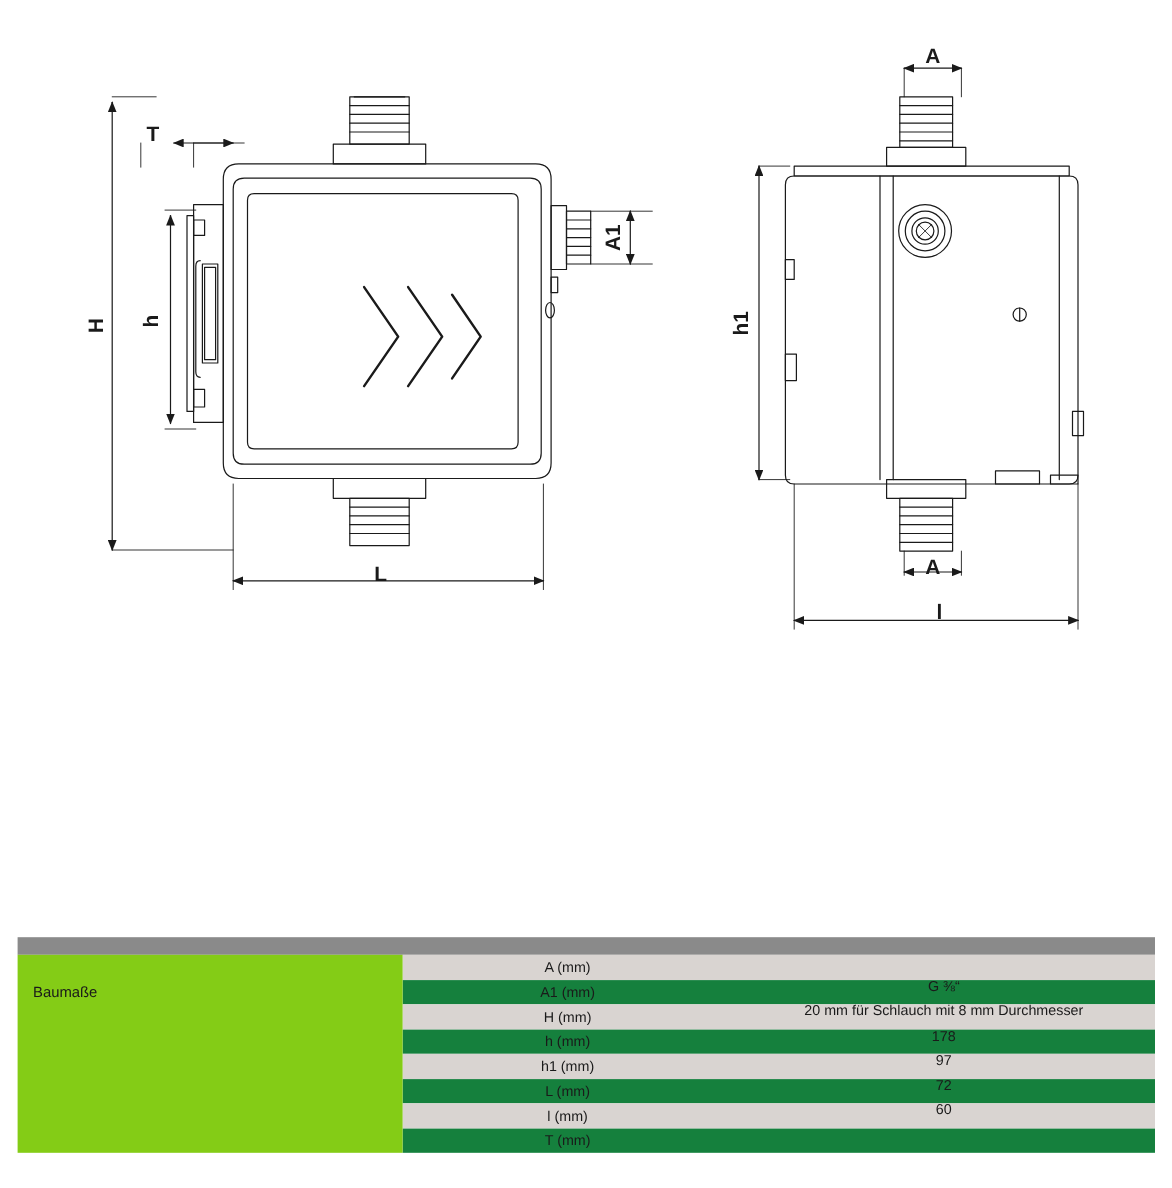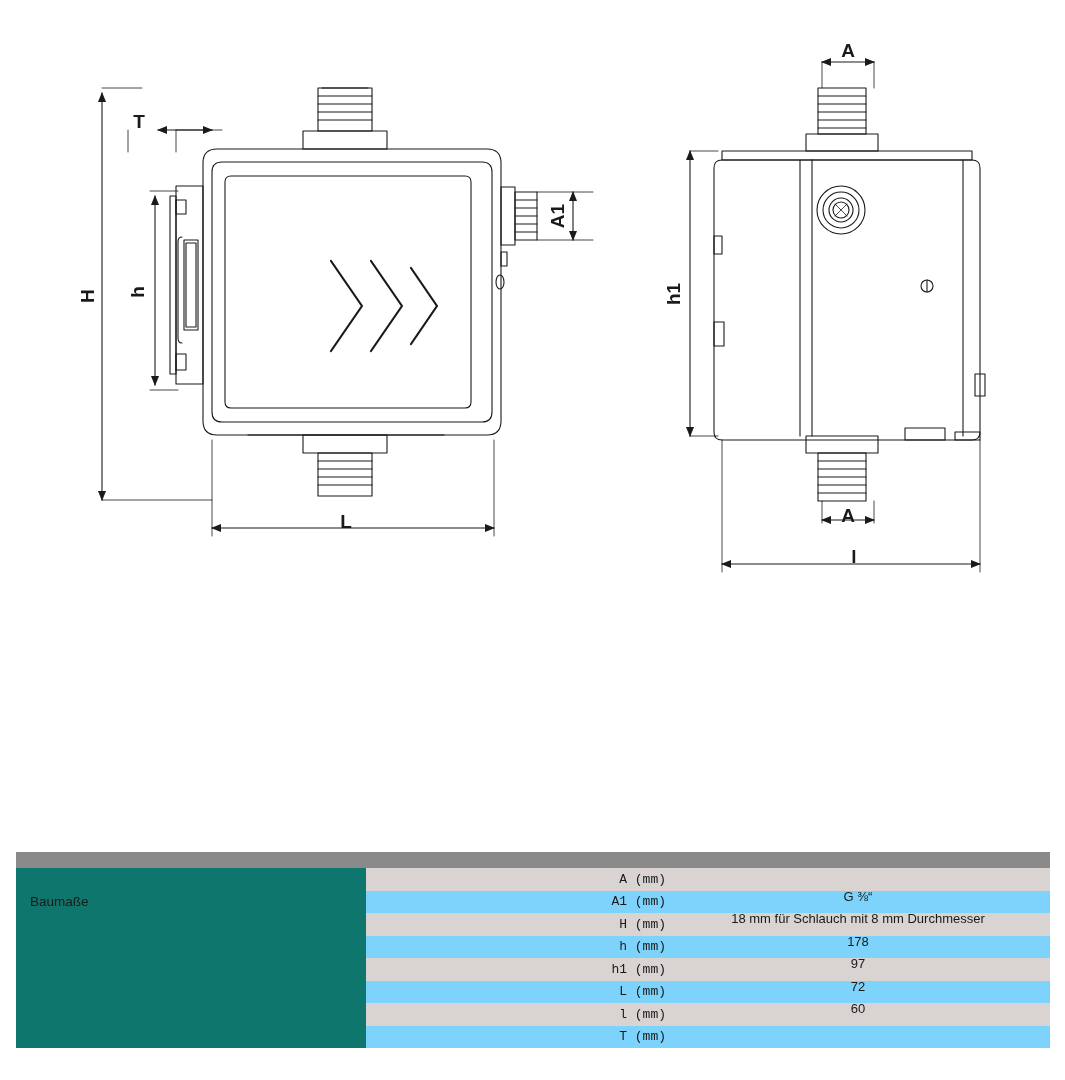--- a/index.html
+++ b/index.html
@@ -26,47 +26,46 @@
     height:16px;
     background:#8a8a8a;
     width:1034px;
   }
   .spec-body{
     display:flex;
     width:1034px;
   }
   .spec-label-col{
     width:350px;
-    background:#0f766e;
+    background:#84cc16;
     position:relative;
   }
   .spec-label{
     position:absolute;
     left:14px;top:26px;
     font-size:13.5px;
     color:#1a1a1a;
     white-space:nowrap;
   }
   .spec-rows{
     flex:1 1 auto;
   }
   .spec-row{
     display:flex;
     height:22.5px;
     align-items:center;
     font-size:13px;
     color:#1a1a1a;
   }
   .spec-row.even{background:#d9d4d1;}
-  .spec-row.odd{background:#7dd3fc;}
+  .spec-row.odd{background:#15803d;}
   .spec-row .k{
     width:300px;
-    text-align:right;
+    text-align:center;
     white-space:nowrap;
-    font-family:Liberation Mono, monospace;
   }
   .spec-row .v{
     flex:1 1 auto;
     text-align:center;
     white-space:nowrap;
     margin-top:34px;
   }
   .tbl-text{font-family:"Liberation Sans", sans-serif;}
 
   
@@ -224,21 +223,21 @@
     <div class="spec-label-col">
       <div class="spec-label tbl-text">Baumaße</div>
     </div>
     <div class="spec-rows">
       <div class="spec-row even">
         <div class="k tbl-text">A (mm)</div>
         <div class="v tbl-text">G ⅜“</div>
       </div>
       <div class="spec-row odd">
         <div class="k tbl-text">A1 (mm)</div>
-        <div class="v tbl-text">18 mm für Schlauch mit 8 mm Durchmesser</div>
+        <div class="v tbl-text">20 mm für Schlauch mit 8 mm Durchmesser</div>
       </div>
       <div class="spec-row even">
         <div class="k tbl-text">H (mm)</div>
         <div class="v tbl-text">178</div>
       </div>
       <div class="spec-row odd">
         <div class="k tbl-text">h (mm)</div>
         <div class="v tbl-text">97</div>
       </div>
       <div class="spec-row even">

